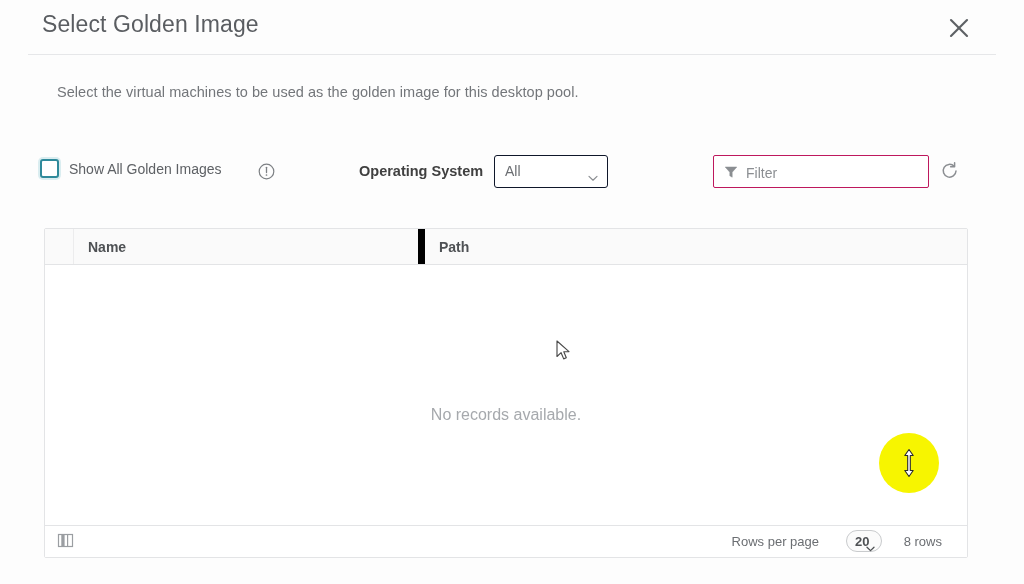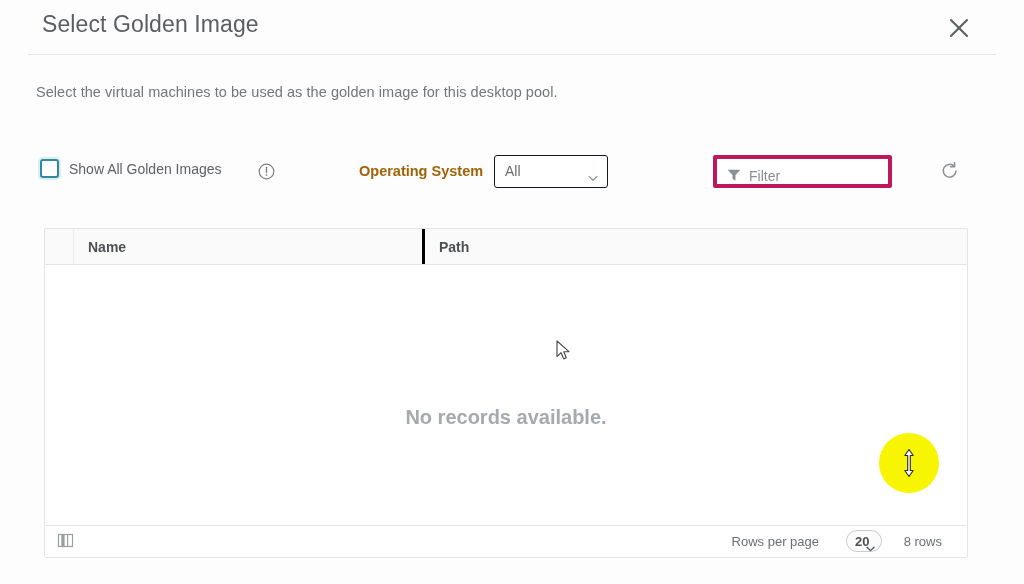--- a/index.html
+++ b/index.html
@@ -57,21 +57,21 @@
     left: 28px;
     top: 54px;
     width: 968px;
     height: 1px;
     background: #e6e7e9;
   }
 
   
   .description {
     position: absolute;
-    left: 36px;
+    left: 57px;
     top: 84px;
     font-size: 14.5px;
     color: #73767a;
     letter-spacing: 0.05px;
     white-space: nowrap;
   }
 
   
   .toolbar {
     position: absolute;
@@ -113,21 +113,21 @@
     height: 17px;
     cursor: pointer;
   }
 
   .os-label {
     position: absolute;
     left: 359px;
     top: 8px;
     font-size: 14.5px;
     font-weight: bold;
-    color: #a16207;
+    color: #404040;
     white-space: nowrap;
   }
   .os-select {
     position: absolute;
     left: 494px;
     top: 0px;
     width: 114px;
     height: 33px;
     border: 1px solid #0f172a;
     border-radius: 3px;
@@ -145,23 +145,23 @@
   .os-caret {
     position: absolute;
     right: 9px;
     top: 12px;
   }
 
   .filter-box {
     position: absolute;
     left: 713px;
     top: 0px;
-    width: 179px;
+    width: 216px;
     height: 33px;
-    border: 4px solid #be185d;
+    border: 1px solid #be185d;
     border-radius: 2px;
     background: #ffffff;
     box-sizing: border-box;
   }
   .funnel-icon {
     position: absolute;
     left: 10px;
     top: 9px;
     width: 14px;
     height: 14px;
@@ -217,21 +217,21 @@
     width: 29px;
     height: 35px;
     border-right: 1px solid #ececed;
     box-sizing: border-box;
   }
   .th-name {
     position: absolute;
     left: 29px; top: 0;
     width: 351px;
     height: 35px;
-    border-right: 3px solid #000000;
+    border-right: 7px solid #000000;
     box-sizing: border-box;
   }
   .th-path {
     position: absolute;
     left: 380px; top: 0;
     right: 0;
     height: 35px;
     box-sizing: border-box;
     text-decoration: underline;
   }
@@ -252,23 +252,22 @@
     right: 0;
     bottom: 31px;
     background: #ffffff;
   }
   .empty-msg {
     position: absolute;
     left: 0;
     right: 0;
     top: 141px;
     text-align: center;
-    font-size: 20px;
+    font-size: 16px;
     color: #a6a9ad;
-    font-weight: bold;
   }
 
   .tfoot {
     position: absolute;
     left: 0;
     right: 0;
     bottom: 0;
     height: 31px;
     border-top: 1px solid #e3e4e6;
     background: #ffffff;

